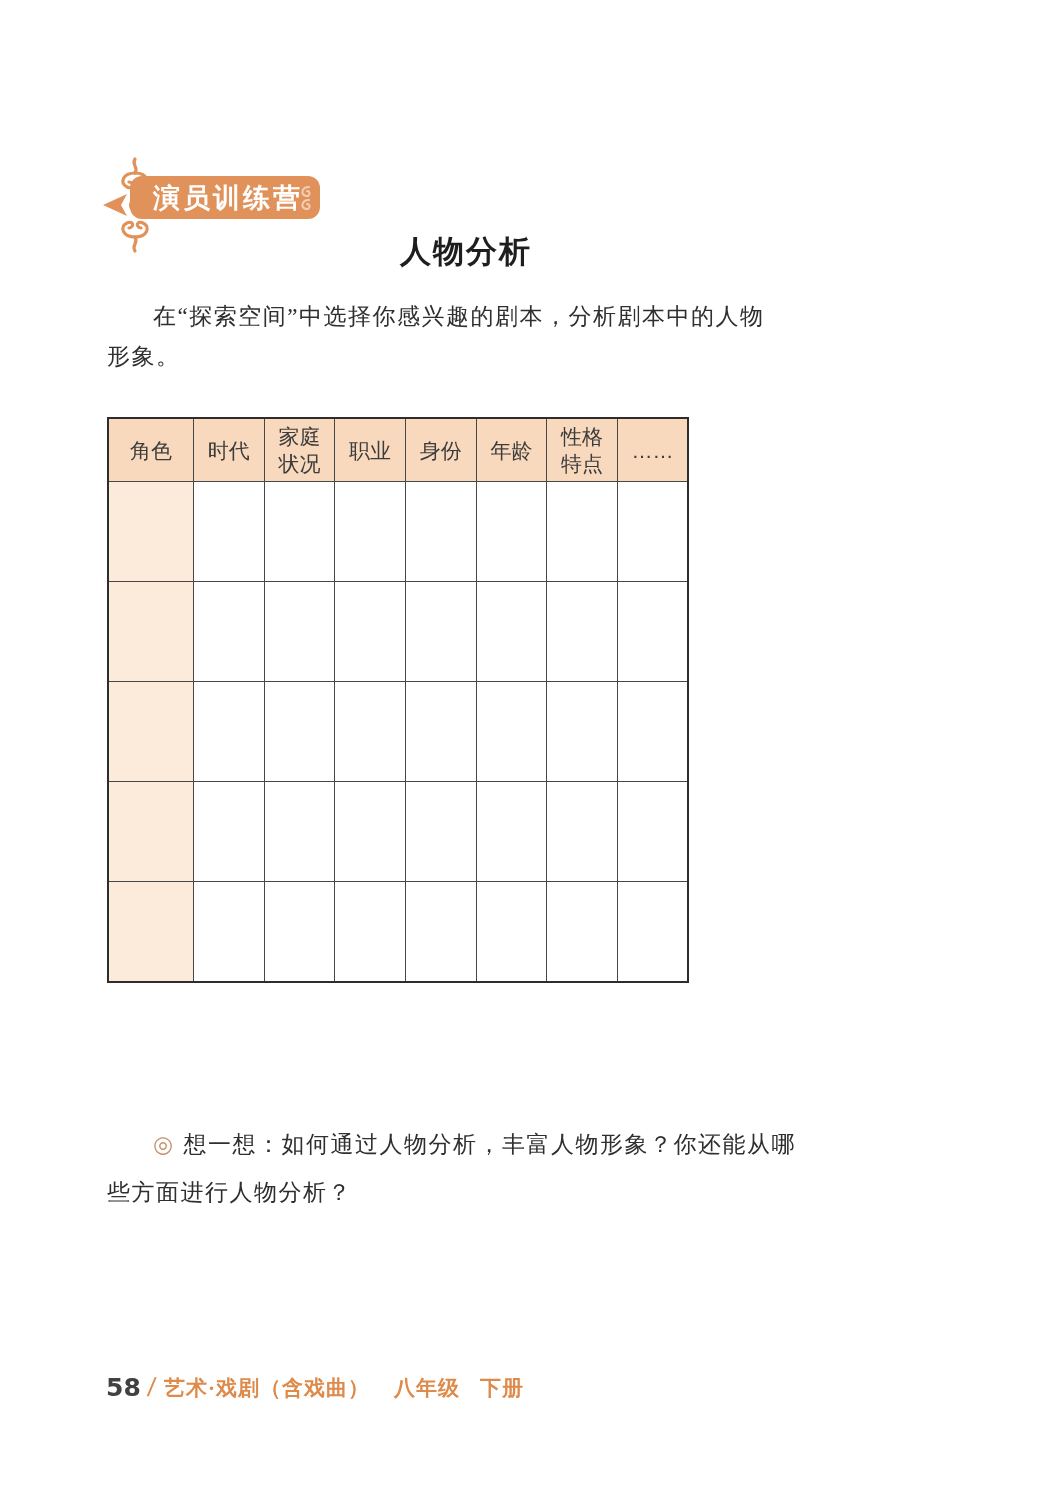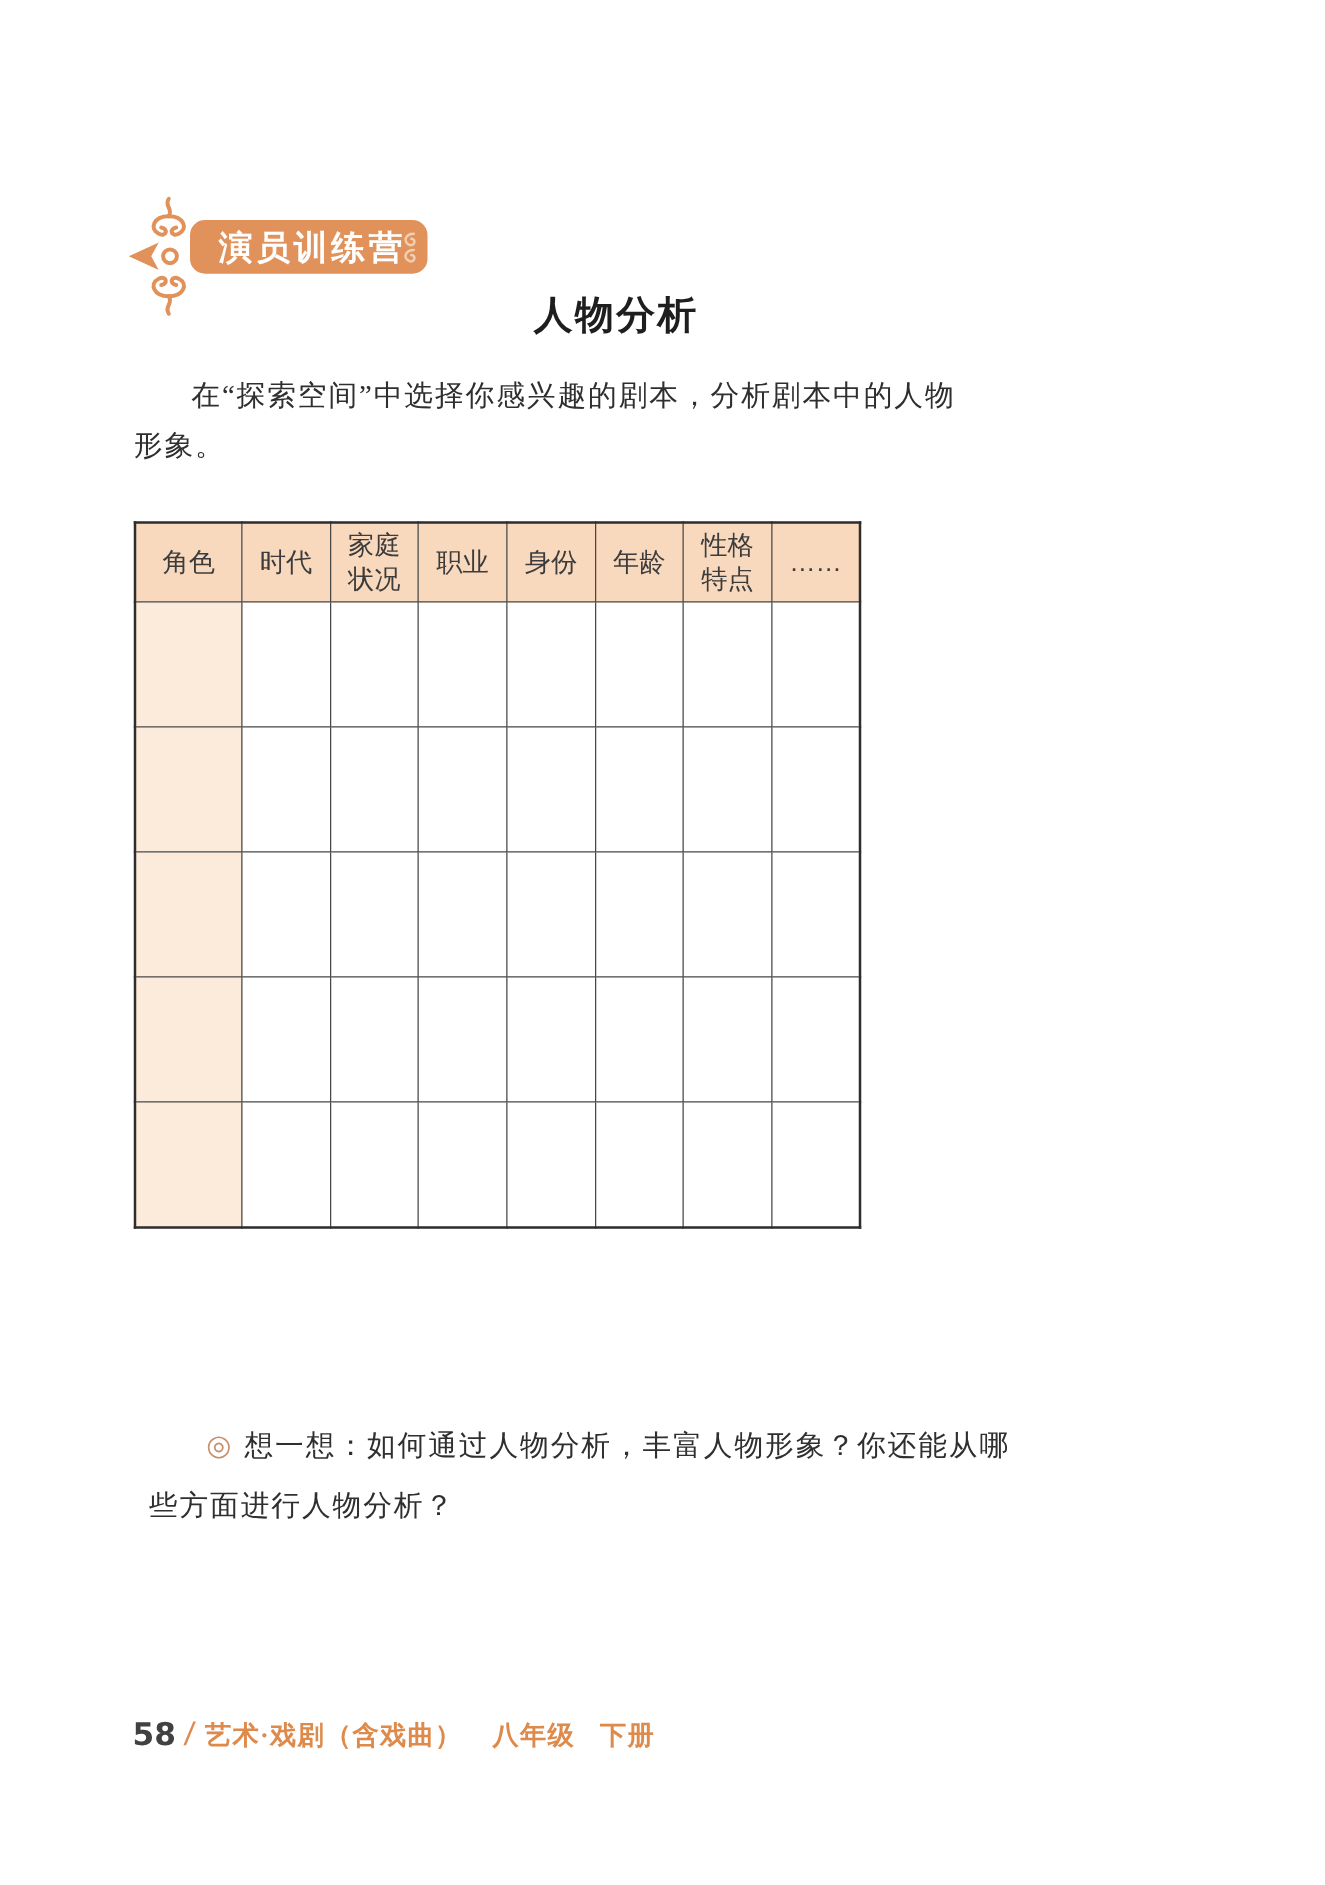--- a/index.html
+++ b/index.html
@@ -13,41 +13,40 @@
     color: var(--body-text, #2f2f2f);
   }
 
   
   .badge-wrap { position: absolute; left: 98px; top: 154px; width: 260px; height: 104px; }
   .ornament {
     position: absolute; left: 0; top: 2px; width: 66px; height: 98px;
     color: var(--badge-orange, #e0925a); z-index: 2;
   }
   .badge {
-    position: absolute; left: 54px; top: 22px; width: 190px; height: 43px;
+    position: absolute; left: 32px; top: 22px; width: 190px; height: 43px;
     background: var(--badge-orange, #e0925a);
     border-radius: 12px;
     display: flex; align-items: center; justify-content: center;
     z-index: 1;
   }
   .badge-label {
     color: #ffffff; font-size: 27px; font-weight: 700; letter-spacing: 3px;
     font-family: "Liberation Serif", serif;
     padding-left: 6px;
   }
   .badge-deco { position: absolute; right: 5px; top: 5px; width: 18px; height: 33px; opacity: 0.55; }
 
   
   .title {
     position: absolute; left: 0; top: 233px; width: 932px; margin: 0;
     text-align: center;
     font-size: 31px; line-height: 38px; font-weight: 700; letter-spacing: 2px;
     color: #1e1e1e;
     font-family: "Liberation Serif", serif;
-    padding-left: 27px;
   }
   .intro {
     position: absolute; left: 107px; top: 297px; width: 762px; margin: 0;
     font-size: 23px; line-height: 40px; letter-spacing: 1.5px;
     text-indent: 2em;
     white-space: pre-line;
     color: var(--body-text, #2f2f2f);
   }
 
   
@@ -69,21 +68,21 @@
   table.analysis tbody td { height: 99px; background: #ffffff; }
   table.analysis tbody td.rowhead {
     background: var(--table-rowhead-bg, #fcebdb);
     font-family: "Liberation Sans", sans-serif;
     font-size: 21px; color: #57524c; text-align: center; vertical-align: middle;
   }
 
   
   .bullets { position: absolute; left: 107px; top: 1121px; width: 764px; }
   .bullet {
-    margin: 12px; text-indent: 2em;
+    margin: 0; text-indent: 2em;
     font-size: 23px; line-height: 47.5px; letter-spacing: 1.5px;
     color: var(--body-text, #2f2f2f);
   }
   .bullet .marker {
     color: var(--bullet-marker, #c6906e);
     margin-right: 9px; font-size: 23px;
   }
   .bullet .btext { white-space: pre-line; }
 
   

